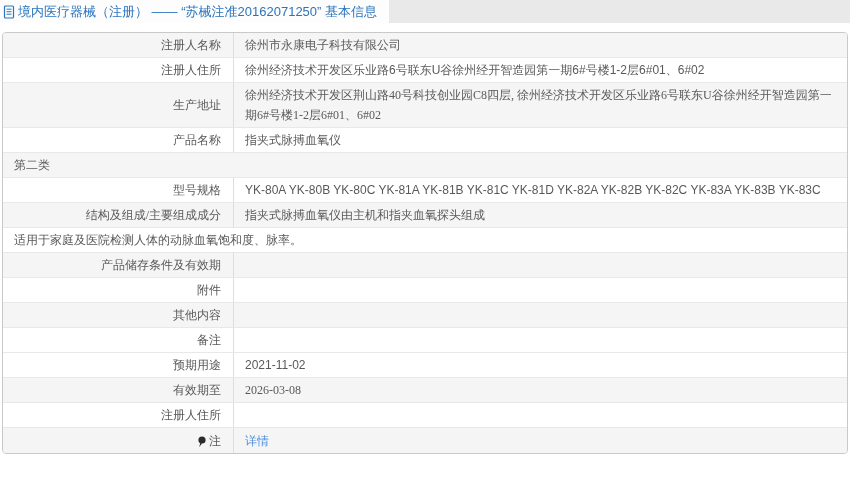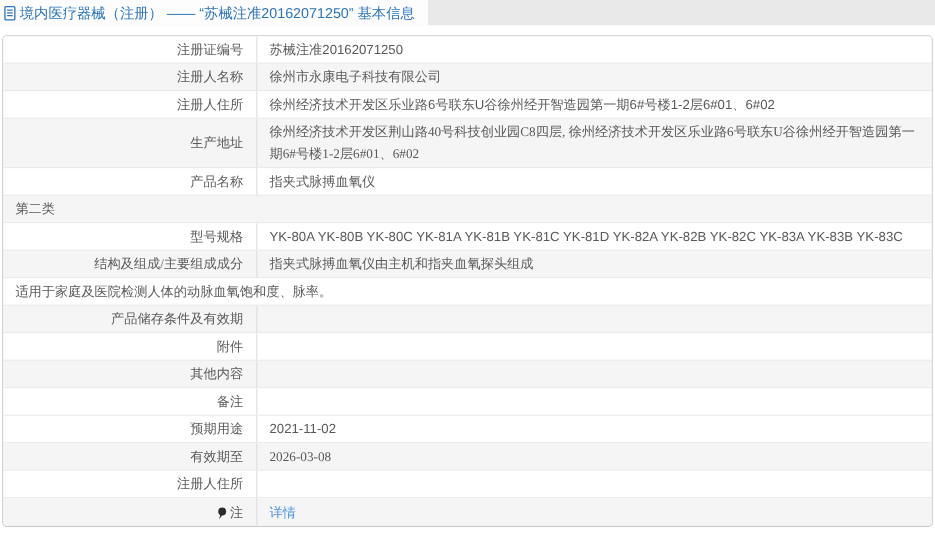--- a/index.html
+++ b/index.html
@@ -96,28 +96,20 @@
         <line x1="3.5" y1="4.2" x2="8.5" y2="4.2" stroke="#2b74bd" stroke-width="1"></line>
         <line x1="3.5" y1="6.7" x2="8.5" y2="6.7" stroke="#2b74bd" stroke-width="1"></line>
         <line x1="3.5" y1="9.2" x2="8.5" y2="9.2" stroke="#2b74bd" stroke-width="1"></line>
       </svg>
     </span>
     <span class="title-text">境内医疗器械（注册） —— “苏械注准20162071250” 基本信息</span>
   </div>
 </div>
 
 <div class="info-table">
-    <div class="row">
-      <div class="cell label-cell">
-        <span>注册证编号</span>
-      </div>
-      <div class="cell value-cell">
-        <span>苏械注准20162071250</span>
-      </div>
-    </div>
     <div class="row alt">
       <div class="cell label-cell">
         <span>注册人名称</span>
       </div>
       <div class="cell value-cell">
         <span>徐州市永康电子科技有限公司</span>
       </div>
     </div>
     <div class="row">
       <div class="cell label-cell">

